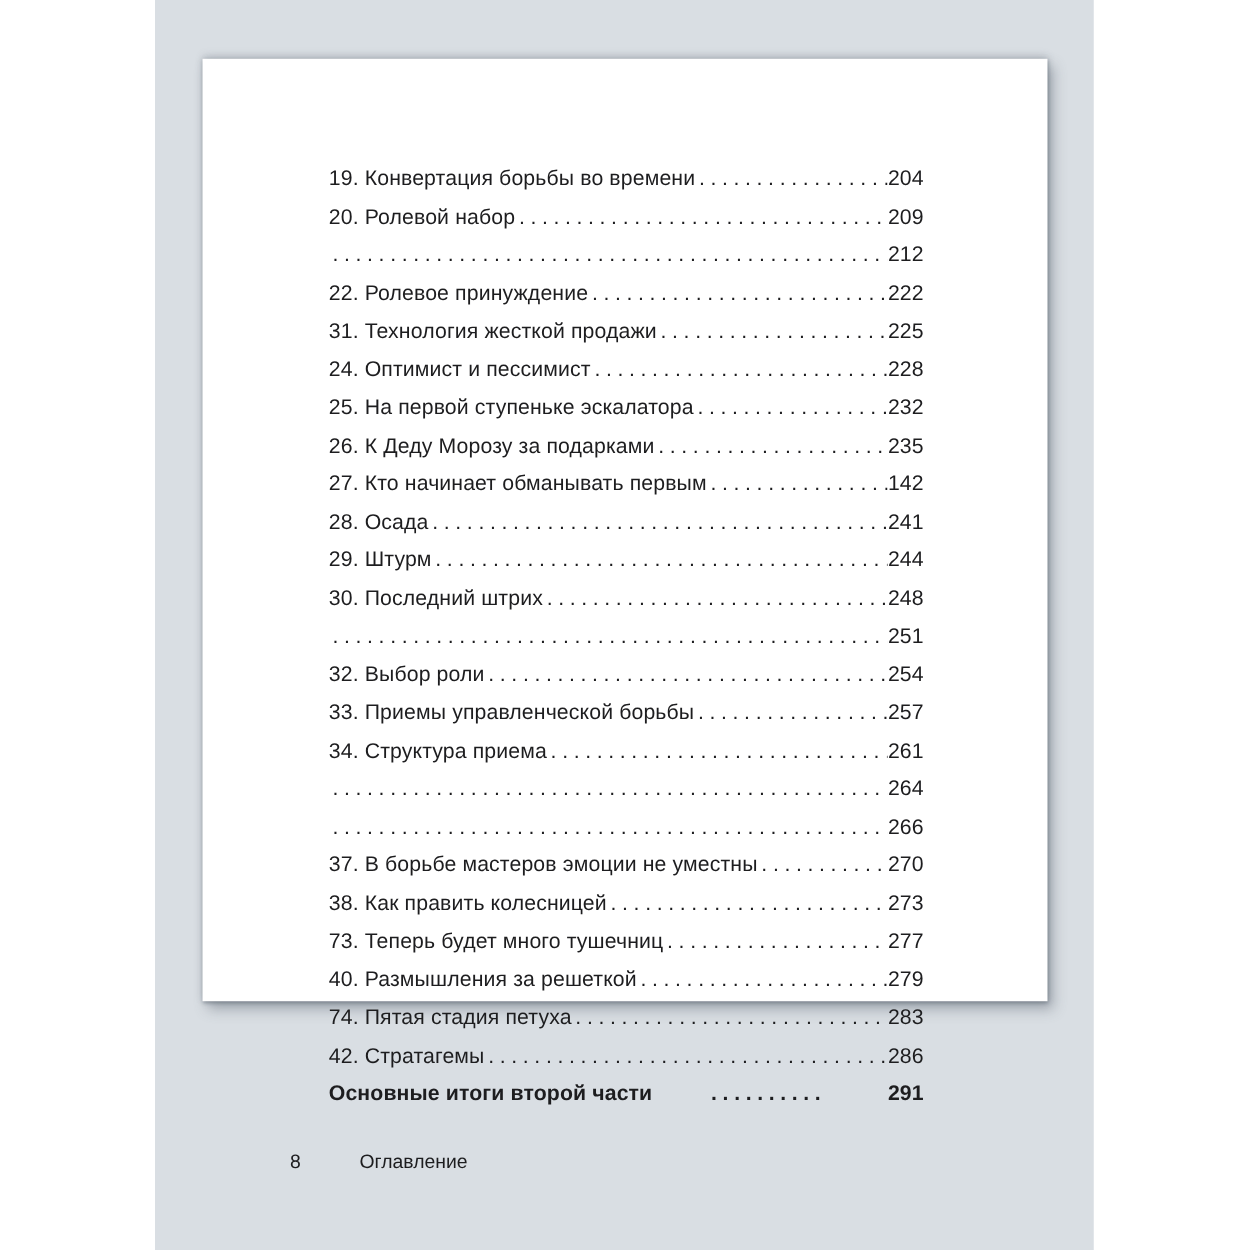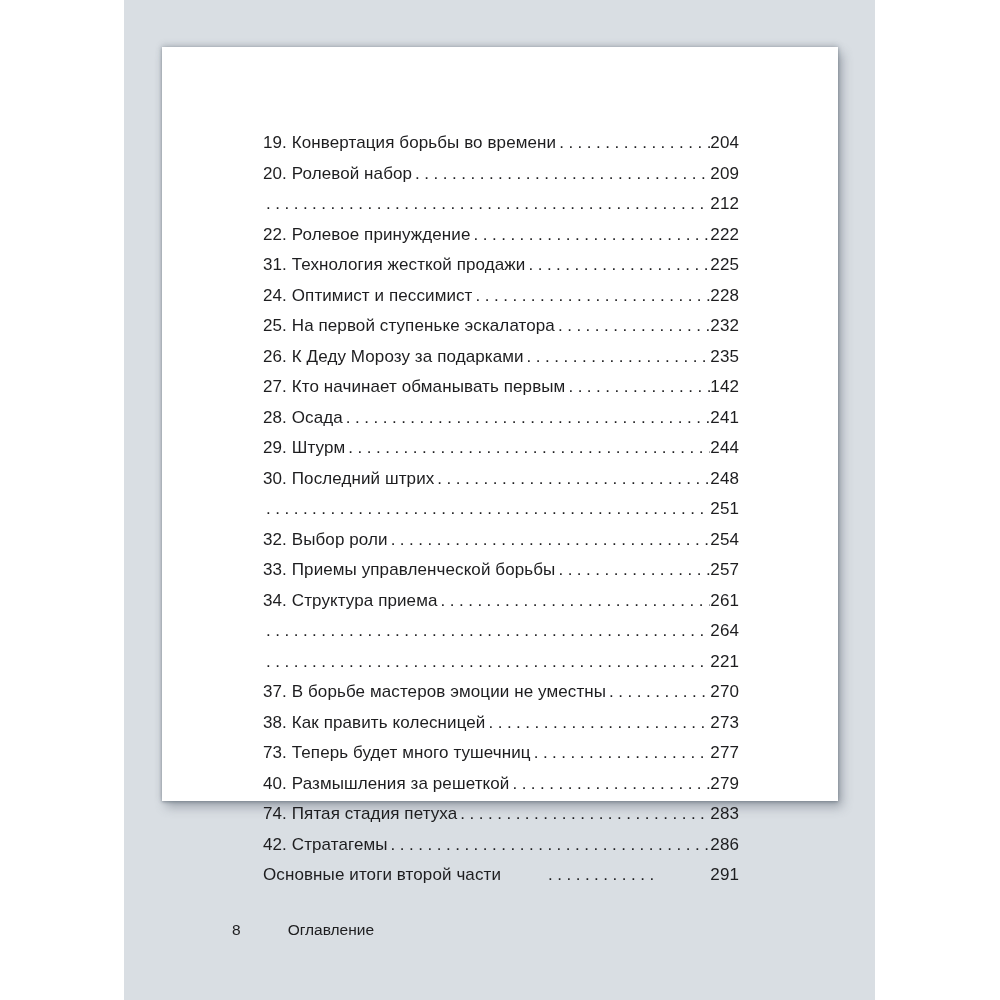--- a/index.html
+++ b/index.html
@@ -26,21 +26,21 @@
     font-size:17px;line-height:30.5px;color:#1d1d1f;
     letter-spacing:0.1px;
   }
   .row{display:flex;align-items:baseline;}
   .row .title{flex:0 0 auto;white-space:nowrap;}
   .row .leader{
     flex:1 1 auto;min-width:0;overflow:hidden;white-space:nowrap;
     letter-spacing:4.5px;padding-left:3px;
   }
   .row .pagenum{flex:0 0 auto;}
-  .row.bold{font-weight:400;gap:44px;}
+  .row.bold{font-weight:700;gap:44px;}
   .row.bold .leader{margin-right:7px;}
   .footer{
     position:absolute;left:70px;top:874px;
     font-size:15.5px;color:#1d1d1f;display:flex;align-items:baseline;
   }
   .footer .running-title{margin-left:47px;}
 </style>
 </head>
 <body>
 
@@ -124,21 +124,21 @@
           <span class="title">34. Структура приема</span>
           <span class="leader">..........................................................................................</span>
           <span class="pagenum">261</span>
         </div>
         <div class="row">
           <span class="leader">..........................................................................................</span>
           <span class="pagenum">264</span>
         </div>
         <div class="row">
           <span class="leader">..........................................................................................</span>
-          <span class="pagenum">221</span>
+          <span class="pagenum">266</span>
         </div>
         <div class="row">
           <span class="title">37. В борьбе мастеров эмоции не уместны</span>
           <span class="leader">..........................................................................................</span>
           <span class="pagenum">270</span>
         </div>
         <div class="row">
           <span class="title">38. Как править колесницей</span>
           <span class="leader">..........................................................................................</span>
           <span class="pagenum">273</span>

